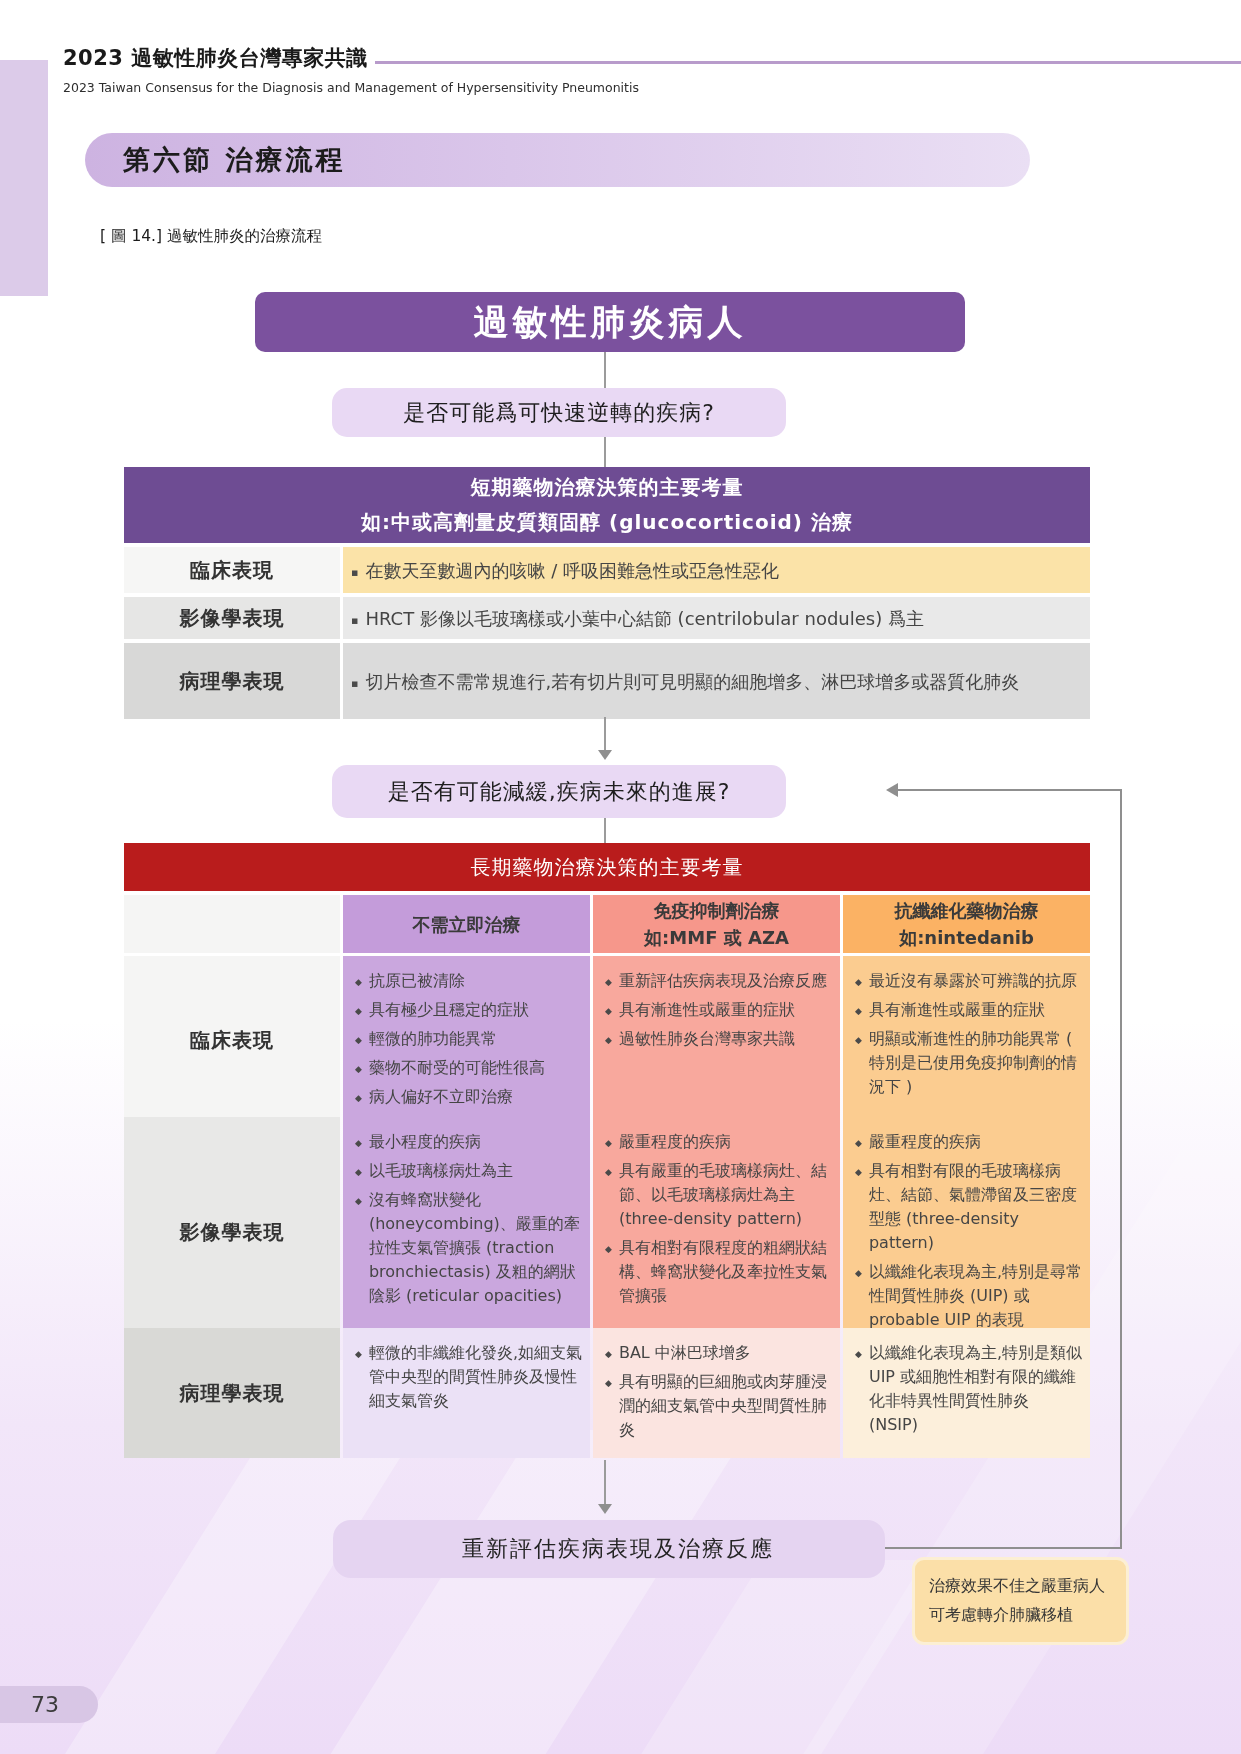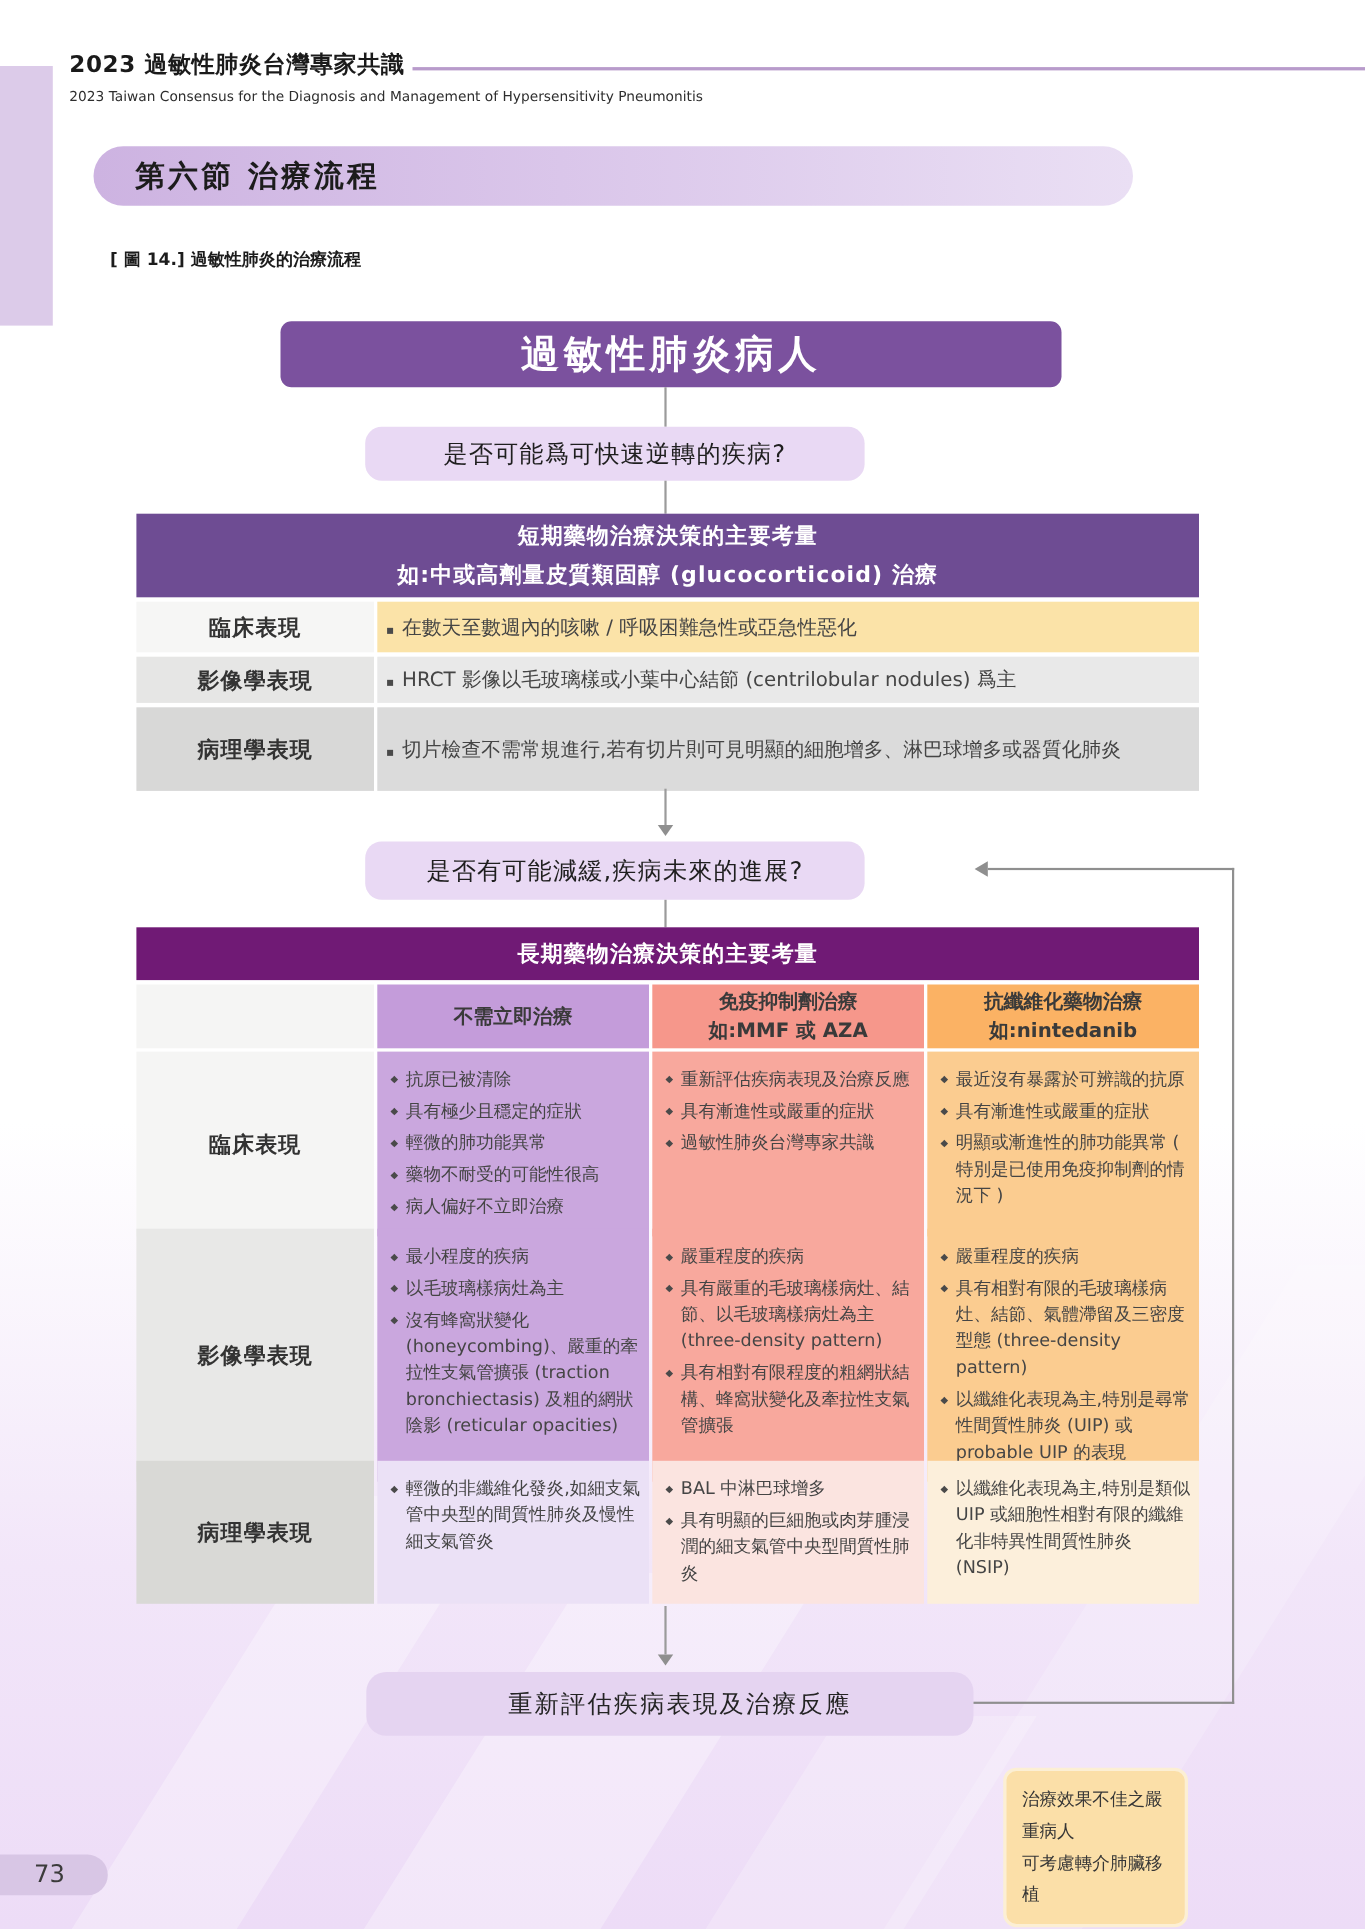--- a/index.html
+++ b/index.html
@@ -19,21 +19,21 @@
   
   .left-accent{ position:absolute; left:0; top:60px; width:48px; height:236px; background:#DCCBE9; }
   .doc-title-zh{ position:absolute; left:63px; top:44px; font-size:21px; font-weight:bold; color:#1a1a1a; letter-spacing:.5px; }
   .doc-title-rule{ position:absolute; left:375px; top:61px; right:0; height:2.5px; background:#B89BCB; }
   .doc-title-en{ position:absolute; left:63px; top:80px; font-size:12.5px; color:#2e2e2e; }
 
   .section-banner{ position:absolute; left:85px; top:133px; width:945px; height:54px; border-radius:27px;
     background:linear-gradient(90deg,#CDB3E1 0%, #DAC6EA 45%, #EADFF4 100%);
     display:flex; align-items:center; padding-left:38px;
     font-size:27px; font-weight:bold; color:#1c1c1c; letter-spacing:3px; }
-  .fig-caption{ position:absolute; left:100px; top:226px; font-size:15.5px; font-weight:bold; color:#1c1c1c;text-align:center; }
+  .fig-caption{ position:absolute; left:100px; top:226px; font-size:15.5px; font-weight:normal; color:#1c1c1c;text-align:center; }
 
   
   .flow{ position:absolute; inset:0; }
   .patient-box{ position:absolute; left:255px; top:292px; width:710px; height:60px; background:#7B519E; border-radius:10px;
     display:flex; align-items:center; justify-content:center; color:#fff; font-size:35px; font-weight:bold; letter-spacing:4px; }
 
   .conn{ position:absolute; left:604px; width:2px; background:#9B9B9B; }
   .conn-1{ top:352px; height:36px; }
   .conn-2{ top:437px; height:30px; }
   .conn-3{ top:717px; height:33px; }
@@ -56,21 +56,21 @@
   .st-row{ display:flex; gap:3px; margin-top:4px; }
   .st-label{ width:216px; flex:none; display:flex; align-items:center; justify-content:center;
     font-size:20px; font-weight:bold; color:#333; letter-spacing:1px; }
   .st-cell{ flex:1; display:flex; align-items:center; padding:8px 18px 8px 8px; font-size:18px; color:#3c3c3c; }
   .st-row-0{ height:46px; } .st-row-0 .st-label{ background:#F6F6F5; } .st-row-0 .st-cell{ background:#FBE3A8; }
   .st-row-1{ height:42px; } .st-row-1 .st-label{ background:#E6E6E5; } .st-row-1 .st-cell{ background:#E9E9E9; }
   .st-row-2{ height:76px; } .st-row-2 .st-label{ background:#D8D8D7; } .st-row-2 .st-cell{ background:#DBDBDB; }
 
   
   .ltable{ position:absolute; left:124px; top:843px; width:966px; }
-  .lt-header{ height:48px; background:#701a75; color:#fff; font-size:20px; font-weight:bold;
+  .lt-header{ height:48px; background:#b91c1c; color:#fff; font-size:20px; font-weight:normal;
     display:flex; align-items:center; justify-content:center; letter-spacing:1px; }
   .lt-grid{ display:grid; grid-template-columns:216px 247px 247px 247px; column-gap:3px; margin-top:3px; }
   .lt-colhead-row{ margin-top:4px; }
   .lt-colhead-row > div{ height:58px; display:flex; flex-direction:column; align-items:center; justify-content:center;
     font-size:18px; font-weight:bold; color:#3a3a3a; line-height:1.5; }
   .lt-spacer{ background:#F5F5F4; }
   .head-a{ background:#C49CDA; } .head-b{ background:#F6978B; } .head-c{ background:#FBB264; }
   .lt-label{ display:flex; align-items:center; justify-content:center; font-size:20px; font-weight:bold; color:#333; letter-spacing:1px; }
   .lt-cell{ padding:13px 8px 10px 12px; }
   .lt-row-0{ height:158px; } .lt-row-1{ height:208px; } .lt-row-2{ height:130px; }
@@ -87,21 +87,21 @@
   .st-cell .bmark{ font-size:11px; margin-top:8px; }
 
   
   .reassess-box{ position:absolute; left:333px; top:1520px; width:552px; height:58px; background:#E5D4F1; border-radius:18px;
     display:flex; align-items:center; justify-content:center; font-size:22px; font-weight:500; color:#242424; letter-spacing:2px;padding-left:18px; }
   .fb{ position:absolute; background:#8F8F8F; }
   .fb-top{ left:898px; top:789px; width:224px; height:2px; }
   .fb-right{ left:1120px; top:789px; width:2px; height:760px; }
   .fb-bottom{ left:885px; top:1547px; width:237px; height:2px; }
   .ah-left{ left:886px; top:783px; border-top:7px solid transparent; border-bottom:7px solid transparent; border-right:12px solid #8F8F8F; }
-  .note-box{ position:absolute; left:912px; top:1607px; width:168px; background:#FBDFA8; border:3px solid #FCEFD4; border-radius:12px;
+  .note-box{ position:absolute; left:912px; top:1557px; width:217px; background:#FBDFA8; border:3px solid #FCEFD4; border-radius:12px;
     padding:12px 12px 12px 14px; font-size:16px; line-height:1.8; color:#363636; }
 
   .page-pill{ position:absolute; left:-50px; top:1686px; width:148px; height:37px; border-radius:19px; background:#D8C6E5;
     display:flex; align-items:center; justify-content:center; padding-left:42px; font-size:22px; color:#3b3b3b; }
 </style>
 </head>
 <body>
 
 <div class="page">
 

